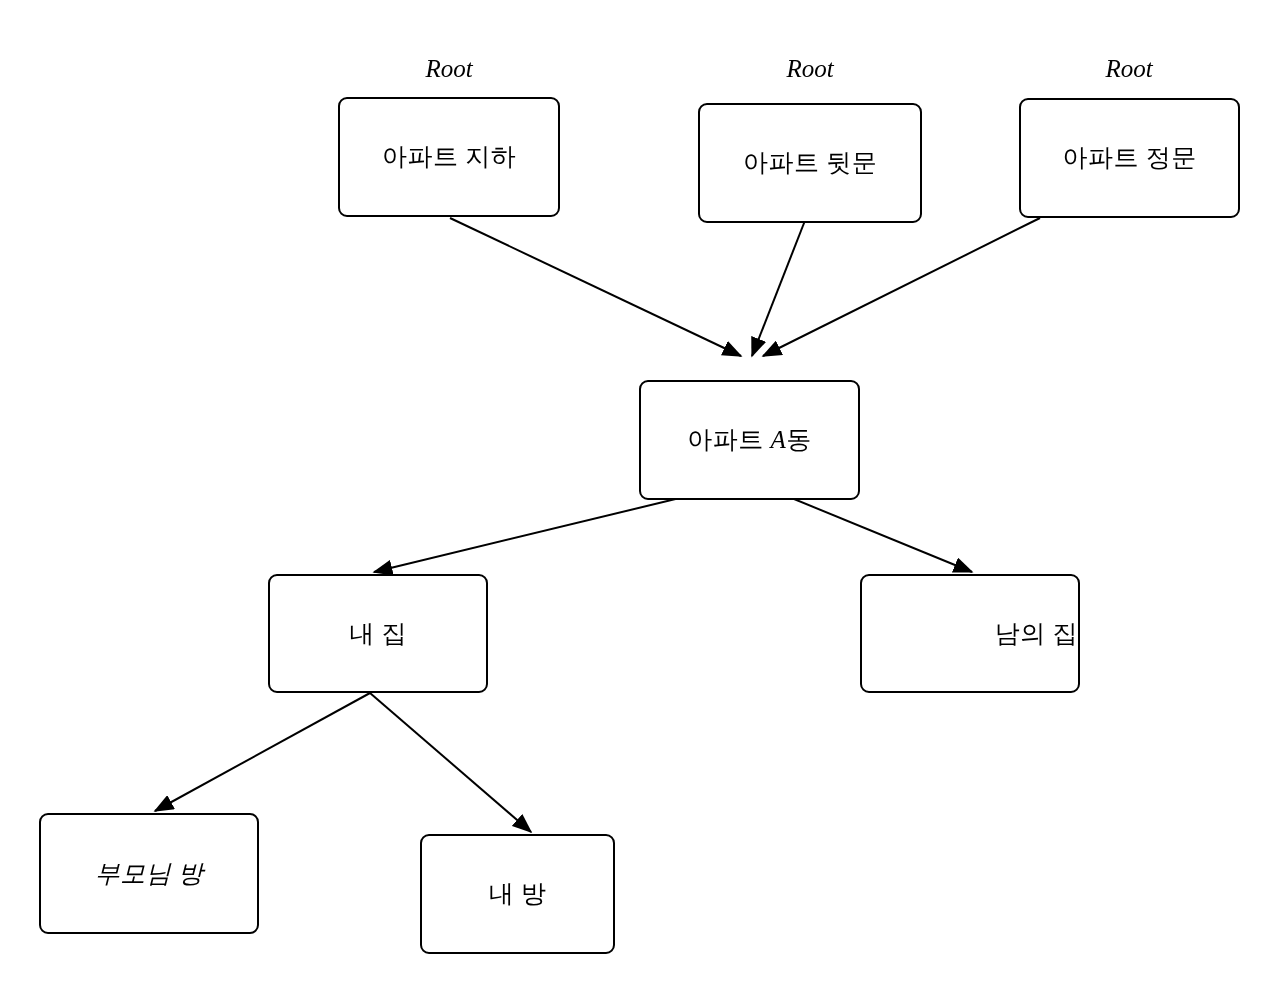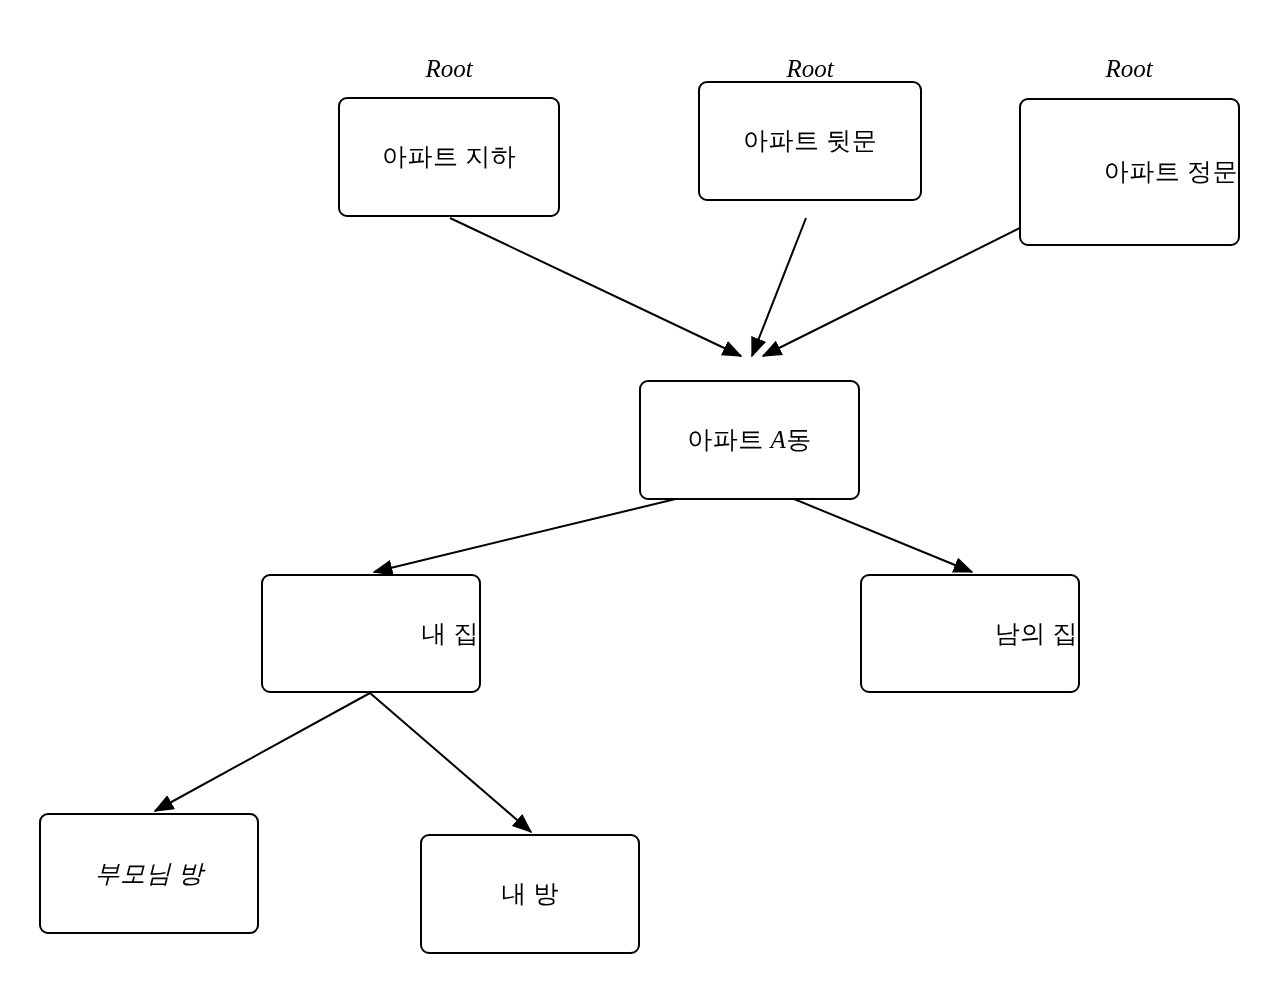--- a/index.html
+++ b/index.html
@@ -75,37 +75,37 @@
         <line x1="370" y1="693" x2="531" y2="832" stroke="#000000" stroke-width="2" marker-end="url(#arrowhead)"></line>
       </g>
   </svg>
 
   <div id="node-layer">
       <div class="root-tag" style="left: 389px; top: 55px; width: 120px;">Root</div>
       <div class="node" style="left: 338px; top: 97px; width: 222px; height: 120px;">
         <span class="node-label">아파트 지하</span>
       </div>
       <div class="root-tag" style="left: 750px; top: 55px; width: 120px;">Root</div>
-      <div class="node" style="left: 698px; top: 81px; width: 224px; height: 120px;">
+      <div class="node" style="left: 698px; top: 103px; width: 224px; height: 120px;">
         <span class="node-label">아파트 뒷문</span>
       </div>
       <div class="root-tag" style="left: 1069px; top: 55px; width: 120px;">Root</div>
-      <div class="node" style="left: 1019px; top: 98px; width: 221px; height: 148px; justify-content: flex-end;">
+      <div class="node" style="left: 1019px; top: 98px; width: 221px; height: 120px;">
         <span class="node-label">아파트 정문</span>
       </div>
       <div class="node" style="left: 639px; top: 380px; width: 221px; height: 120px;">
         <span class="node-label">아파트 <span class="em">A</span>동</span>
       </div>
-      <div class="node" style="left: 261px; top: 574px; width: 220px; height: 119px; justify-content: flex-end;">
+      <div class="node" style="left: 268px; top: 574px; width: 220px; height: 119px;">
         <span class="node-label">내 집</span>
       </div>
       <div class="node" style="left: 860px; top: 574px; width: 220px; height: 119px; justify-content: flex-end;">
         <span class="node-label">남의 집</span>
       </div>
       <div class="node" style="left: 39px; top: 813px; width: 220px; height: 121px; font-style: italic;">
         <span class="node-label">부모님 방</span>
       </div>
-      <div class="node" style="left: 420px; top: 834px; width: 220px; height: 120px;">
+      <div class="node" style="left: 420px; top: 834px; width: 195px; height: 120px;">
         <span class="node-label">내 방</span>
       </div>
     </div>
 
 </div>
 
 </body></html>

